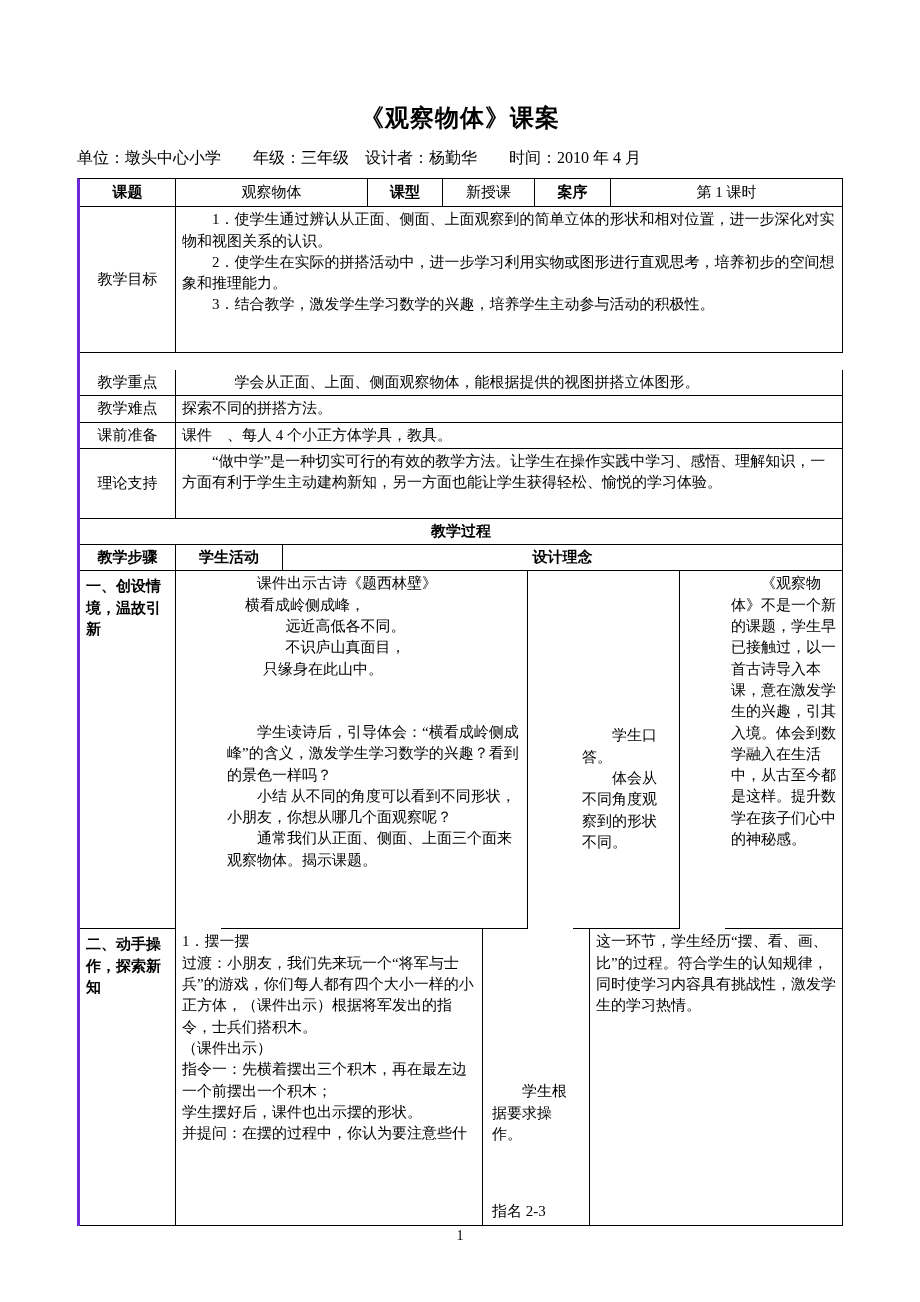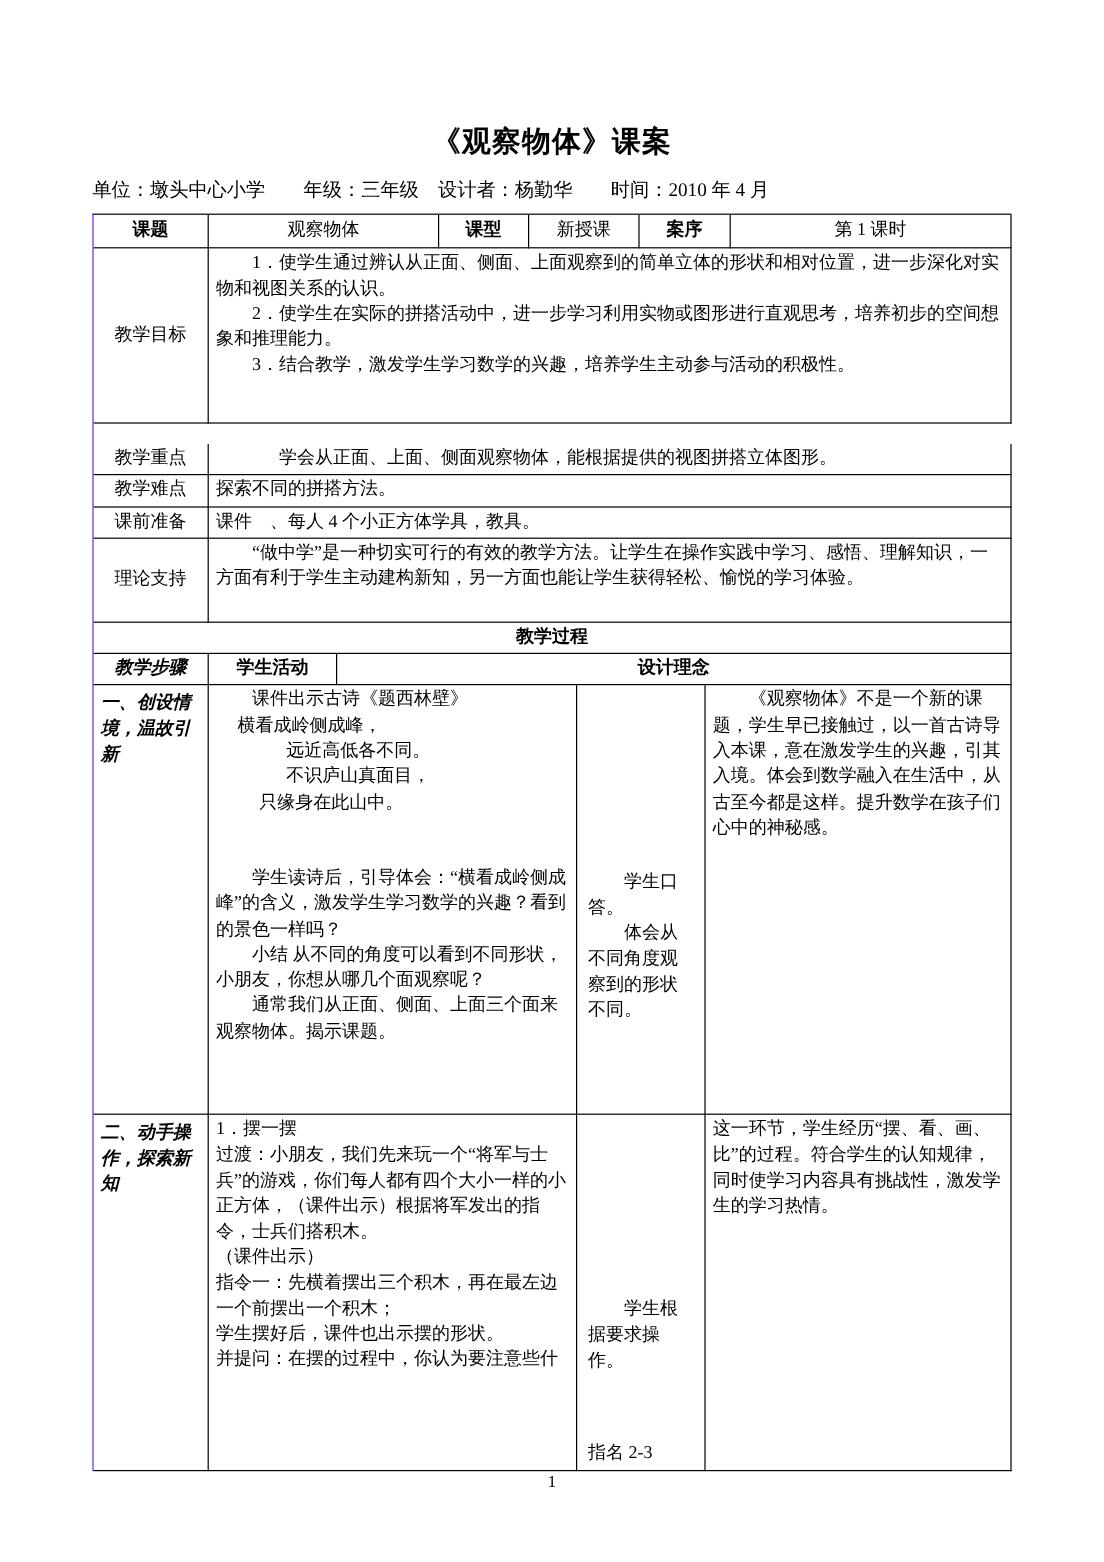--- a/index.html
+++ b/index.html
@@ -21,21 +21,21 @@
   }
   .doc-meta {
     margin-top: 14px;
     font-size: 16px;
     white-space: pre-wrap;
   }
 
   .tbl {
     margin-top: 9px;
     border-top: 1px solid #000;
-    border-left: 1px solid #6d28d9;
+    border-left: 3px solid #6d28d9;
     font-size: 15px;
     line-height: 1.42;
   }
   .row { display: flex; align-items: stretch; }
   .cell {
     border-right: 1px solid #000;
     border-bottom: 1px solid #000;
     padding: 2px 6px;
   }
   .label-cell {
@@ -48,34 +48,34 @@
   
   .cA1 { width: 96px; }
   .cA2 { width: 192px; }
   .cA3 { width: 75px; }
   .cA4 { width: 92px; }
   .cA5 { width: 76px; }
   .cA6 { flex: 1; }
   .cFill { flex: 1; }
 
   
-  .cB1 { width: 96px; font-style: italic; }
+  .cB1 { width: 96px; }
   .cB2 { width: 307px; }
   .cB3 { width: 107px; }
   .cB4 { flex: 1; }
 
   .r-top .cell { padding: 3px 4px; }
   .r-goals   { min-height: 146px; }
   .r-focus   { min-height: 43px; align-items: flex-end; }
   .r-diff    { min-height: 26px; }
   .r-prep    { min-height: 26px; justify-content: flex-end; }
   .r-theory  { min-height: 70px; }
   .r-process { min-height: 25px; justify-content: flex-end; }
   .r-cols    { min-height: 25px; }
-  .r-stage1  { min-height: 358px; }
+  .r-stage1  { min-height: 358px; gap: 45px; }
   .r-stage2  { min-height: 282px; }
 
   .r-focus .cFill { display: flex; align-items: center; }
   .r-focus .cFill p { width: 100%; }
 
   .ind    { text-indent: 2em; }
   .ind35  { text-indent: 3.5em; }
   .poem1  { padding-left: 1.2em; }
   .poem2  { padding-left: 3.9em; }
   .poem3  { padding-left: 3.9em; }

